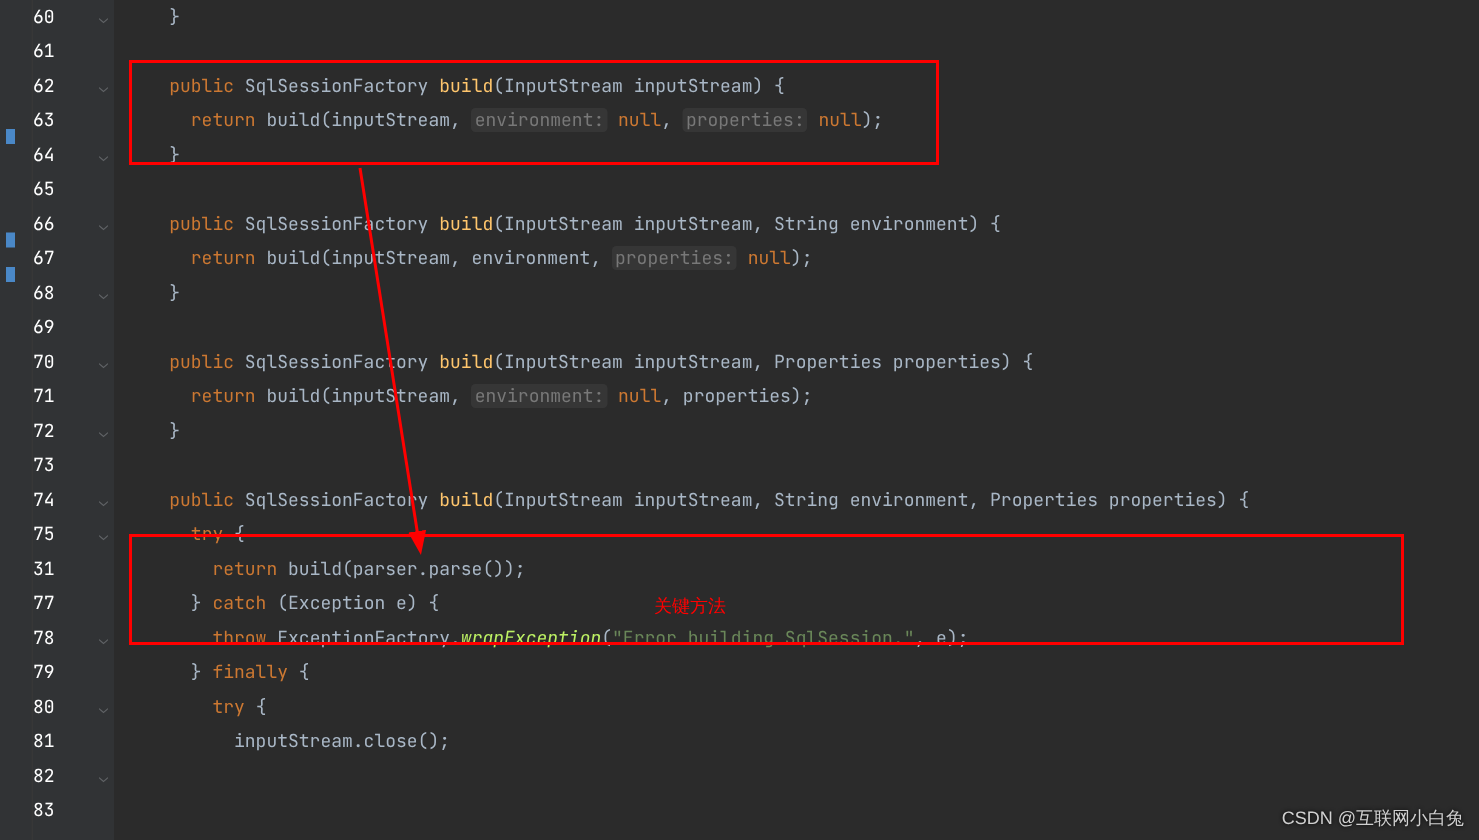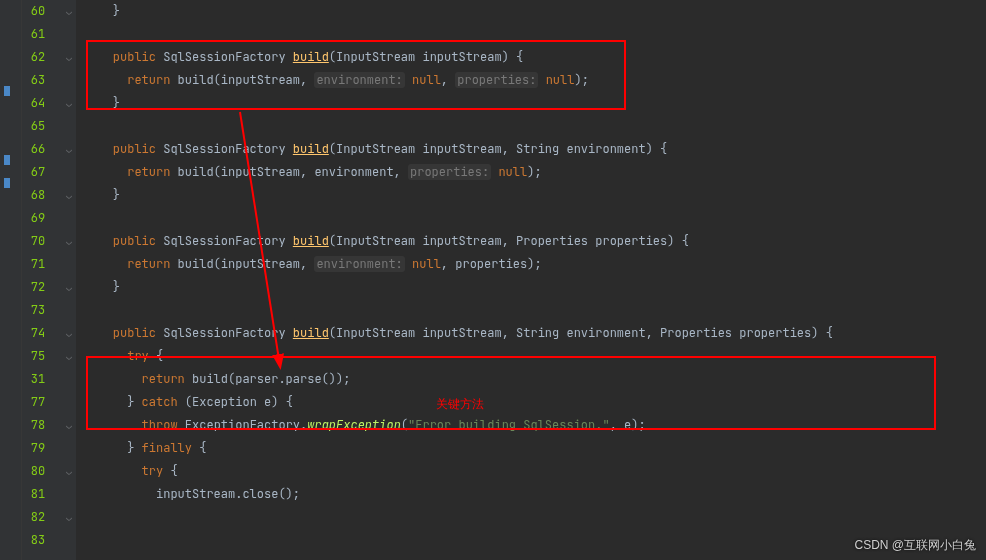--- a/index.html
+++ b/index.html
@@ -18,43 +18,43 @@
   height: 100%;
 }
 .gutter-left {
   width: 22px;
   background: #313335;
   border-right: 1px solid #373737;
 }
 .linenums {
   width: 40px;
   background: #313335;
-  color: #84cc16;
-  text-align: center;
+  color: #ffffff;
+  text-align: left;
   padding: 0 8px 12px 0;
   user-select: none;
 }
 .linenums div { height: 23px; line-height: 23px; }
 .fold-col {
   width: 14px;
   background: #313335;
   color: #606366;
   text-align: center;
 }
 .fold-col div { height: 23px; line-height: 23px; font-size: 10px; }
 .code {
   flex: 1;
   background: #2b2b2b;
   padding-left: 8px;
   position: relative;
 }
 .line { height: 23px; line-height: 23px; white-space: pre; }
 .kw { color: #cc7832; }
 .str { color: #6a8759; }
-.method { color: #ffc66d; text-decoration: underline; }
+.method { color: #ffc66d; }
 .methodItalic { color: #bef264; font-style: italic; }
 .hint { color: #787878; background: rgba(120,120,120,0.15); padding: 0 2px; border-radius: 3px; }
 .br { color: #a9b7c6; }
 .box {
   position: absolute;
   border: 2px solid #ff0000;
   pointer-events: none;
 }
 .arrow-svg {
   position: absolute;

